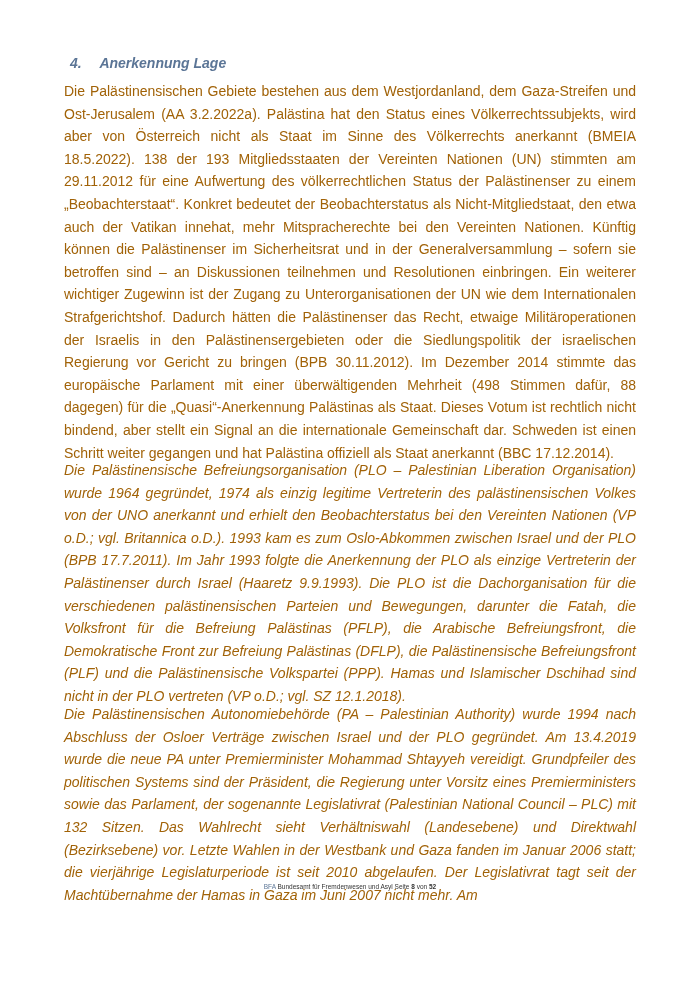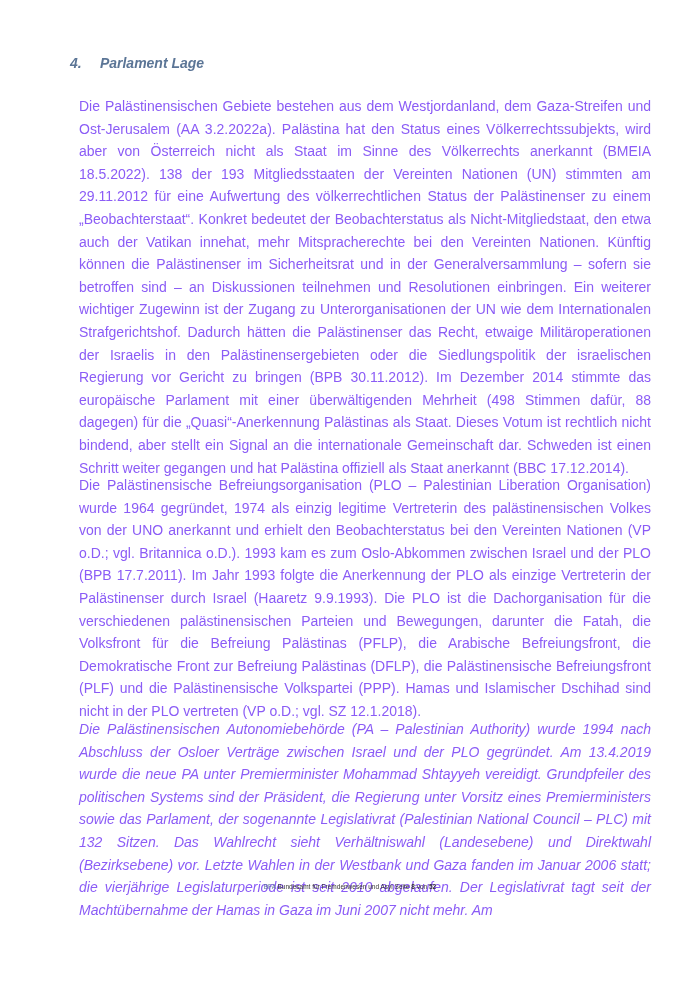--- a/index.html
+++ b/index.html
@@ -33,45 +33,45 @@
       display: inline-block;
       width: 26px;
     }
     .body-text {
       position: absolute;
       left: 64px;
       width: 572px;
       font-size: 14px;
       line-height: 22.6px;
       text-align: justify;
-      color: #8b5cf6;
-      margin: 15px;
+      color: #a16207;
+      margin: 0;
     }
     #para1 { top: 80px; }
-    #para2 { top: 459px; }
+    #para2 { top: 459px; font-style: italic; }
     #para3 { top: 703px; font-style: italic; }
     .footer {
       position: absolute;
       left: 0;
       width: 700px;
       top: 883px;
       text-align: center;
       font-size: 6.5px;
       color: #333;
     }
     .footer .bfa { color: #5b7596; }
     .footer b { font-weight: bold; }
   </style>
 </head>
 <body>
 
 <div class="page">
   <div class="heading">
     <span class="num">4.</span>
-    <span>Parlament Lage</span>
+    <span>Anerkennung Lage</span>
   </div>
 
   <p id="para1" class="body-text">Die Palästinensischen Gebiete bestehen aus dem Westjordanland, dem Gaza-Streifen und Ost-Jerusalem (AA 3.2.2022a). Palästina hat den Status eines Völkerrechtssubjekts, wird aber von Österreich nicht als Staat im Sinne des Völkerrechts anerkannt (BMEIA 18.5.2022). 138 der 193 Mitgliedsstaaten der Vereinten Nationen (UN) stimmten am 29.11.2012 für eine Aufwertung des völkerrechtlichen Status der Palästinenser zu einem „Beobachterstaat“. Konkret bedeutet der Beobachterstatus als Nicht-Mitgliedstaat, den etwa auch der Vatikan innehat, mehr Mitspracherechte bei den Vereinten Nationen. Künftig können die Palästinenser im Sicherheitsrat und in der Generalversammlung – sofern sie betroffen sind – an Diskussionen teilnehmen und Resolutionen einbringen. Ein weiterer wichtiger Zugewinn ist der Zugang zu Unterorganisationen der UN wie dem Internationalen Strafgerichtshof. Dadurch hätten die Palästinenser das Recht, etwaige Militäroperationen der Israelis in den Palästinensergebieten oder die Siedlungspolitik der israelischen Regierung vor Gericht zu bringen (BPB 30.11.2012). Im Dezember 2014 stimmte das europäische Parlament mit einer überwältigenden Mehrheit (498 Stimmen dafür, 88 dagegen) für die „Quasi“-Anerkennung Palästinas als Staat. Dieses Votum ist rechtlich nicht bindend, aber stellt ein Signal an die internationale Gemeinschaft dar. Schweden ist einen Schritt weiter gegangen und hat Palästina offiziell als Staat anerkannt (BBC 17.12.2014).</p>
   <p id="para2" class="body-text">Die Palästinensische Befreiungsorganisation (PLO – Palestinian Liberation Organisation) wurde 1964 gegründet, 1974 als einzig legitime Vertreterin des palästinensischen Volkes von der UNO anerkannt und erhielt den Beobachterstatus bei den Vereinten Nationen (VP o.D.; vgl. Britannica o.D.). 1993 kam es zum Oslo-Abkommen zwischen Israel und der PLO (BPB 17.7.2011). Im Jahr 1993 folgte die Anerkennung der PLO als einzige Vertreterin der Palästinenser durch Israel (Haaretz 9.9.1993). Die PLO ist die Dachorganisation für die verschiedenen palästinensischen Parteien und Bewegungen, darunter die Fatah, die Volksfront für die Befreiung Palästinas (PFLP), die Arabische Befreiungsfront, die Demokratische Front zur Befreiung Palästinas (DFLP), die Palästinensische Befreiungsfront (PLF) und die Palästinensische Volkspartei (PPP). Hamas und Islamischer Dschihad sind nicht in der PLO vertreten (VP o.D.; vgl. SZ 12.1.2018).</p>
   <p id="para3" class="body-text">Die Palästinensischen Autonomiebehörde (PA – Palestinian Authority) wurde 1994 nach Abschluss der Osloer Verträge zwischen Israel und der PLO gegründet. Am 13.4.2019 wurde die neue PA unter Premierminister Mohammad Shtayyeh vereidigt. Grundpfeiler des politischen Systems sind der Präsident, die Regierung unter Vorsitz eines Premierministers sowie das Parlament, der sogenannte Legislativrat (Palestinian National Council – PLC) mit 132 Sitzen. Das Wahlrecht sieht Verhältniswahl (Landesebene) und Direktwahl (Bezirksebene) vor. Letzte Wahlen in der Westbank und Gaza fanden im Januar 2006 statt; die vierjährige Legislaturperiode ist seit 2010 abgelaufen. Der Legislativrat tagt seit der Machtübernahme der Hamas in Gaza im Juni 2007 nicht mehr. Am</p>
 
   <div class="footer">
     <span class="bfa">BFA</span>
     <span>Bundesamt für Fremdenwesen und Asyl</span>
     <span>Seite</span>

